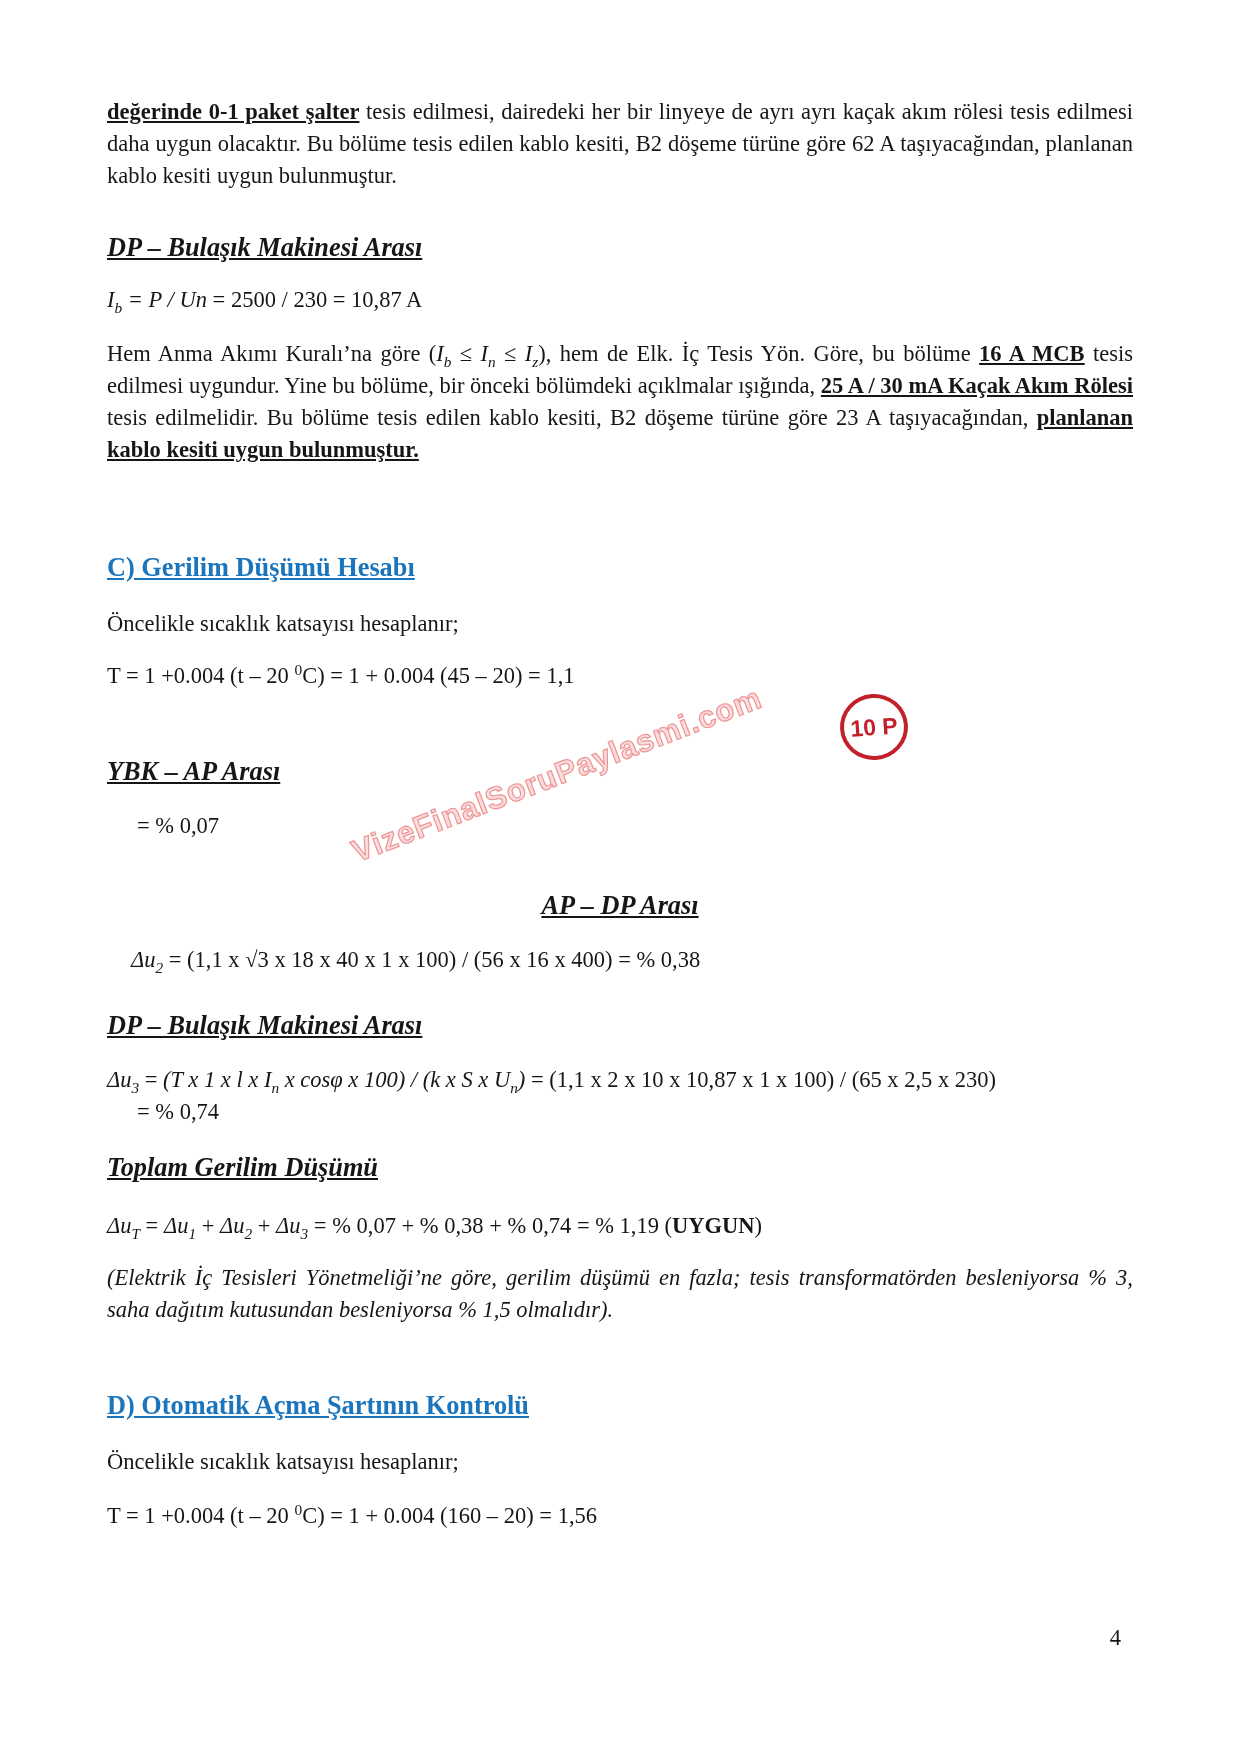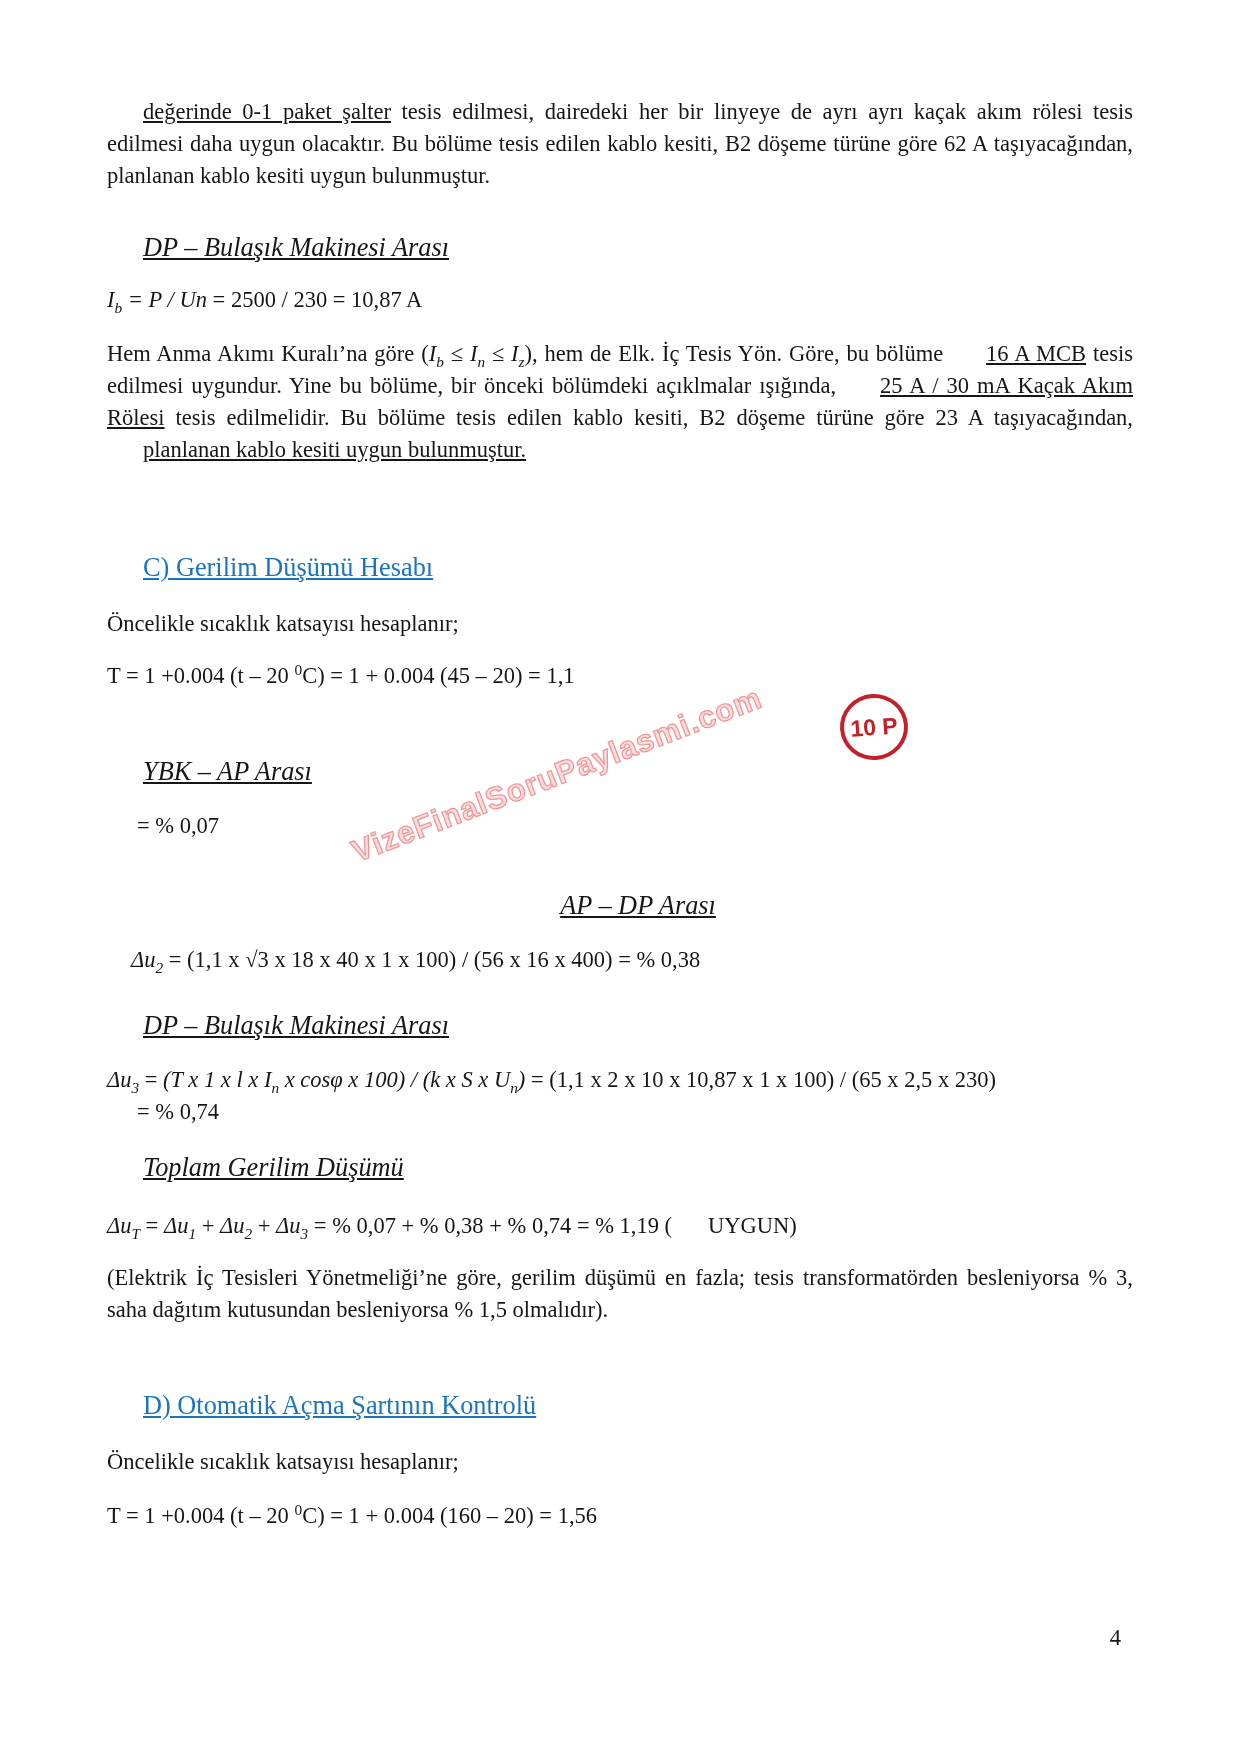--- a/index.html
+++ b/index.html
@@ -4,21 +4,21 @@
 <style>
   * { margin:0; padding:0; box-sizing:border-box; }
   html, body { background:#ffffff; }
   .page {
     position:relative; width:1240px; height:1754px; background:#ffffff;
     font-family:"Liberation Serif", serif; font-size:22.5px; line-height:32px;
     color:#161616; overflow:hidden; margin:0 auto;
   }
   .block { position:absolute; left:107px; width:1026px; }
   .justify { text-align:justify; }
-  .b { font-weight:normal;margin-left:36px; }
+  .b { font-weight:bold; }
   .i { font-style:italic; }
   .u { text-decoration:underline; }
   .sub { vertical-align:sub; font-size:0.68em; line-height:0; }
   .sup { vertical-align:super; font-size:0.68em; line-height:0; }
   .blue { color:var(--heading-blue, #1b75bc); }
   .cont { display:block; padding-left:30px; }
   .stamp {
     position:absolute; left:840px; top:694px; width:68px; height:66px;
     border:4px solid var(--stamp-red, #c2202a); border-radius:50%;
     display:flex; align-items:center; justify-content:center;
@@ -41,21 +41,21 @@
   .b-p3   { top:608px; }
   .b-f2   { top:660px; }
   .b-h3   { top:756px; }
   .b-f3   { top:810px; }
   .b-h4   { top:890px;text-align:center; }
   .b-f4   { top:944px;margin-left:24px; }
   .b-h5   { top:1010px; }
   .b-f5   { top:1064px; }
   .b-h6   { top:1152px; }
   .b-f6   { top:1210px; }
-  .b-p4   { top:1262px; }
+  .b-p4   { top:1262px;font-style:italic; }
   .b-h7   { top:1390px; }
   .b-p5   { top:1446px; }
   .b-f7   { top:1500px; }
 </style>
 </head>
 <body>
 
 <div class="page">
 
   <div class="watermark">VizeFinalSoruPaylasmi.com</div>

